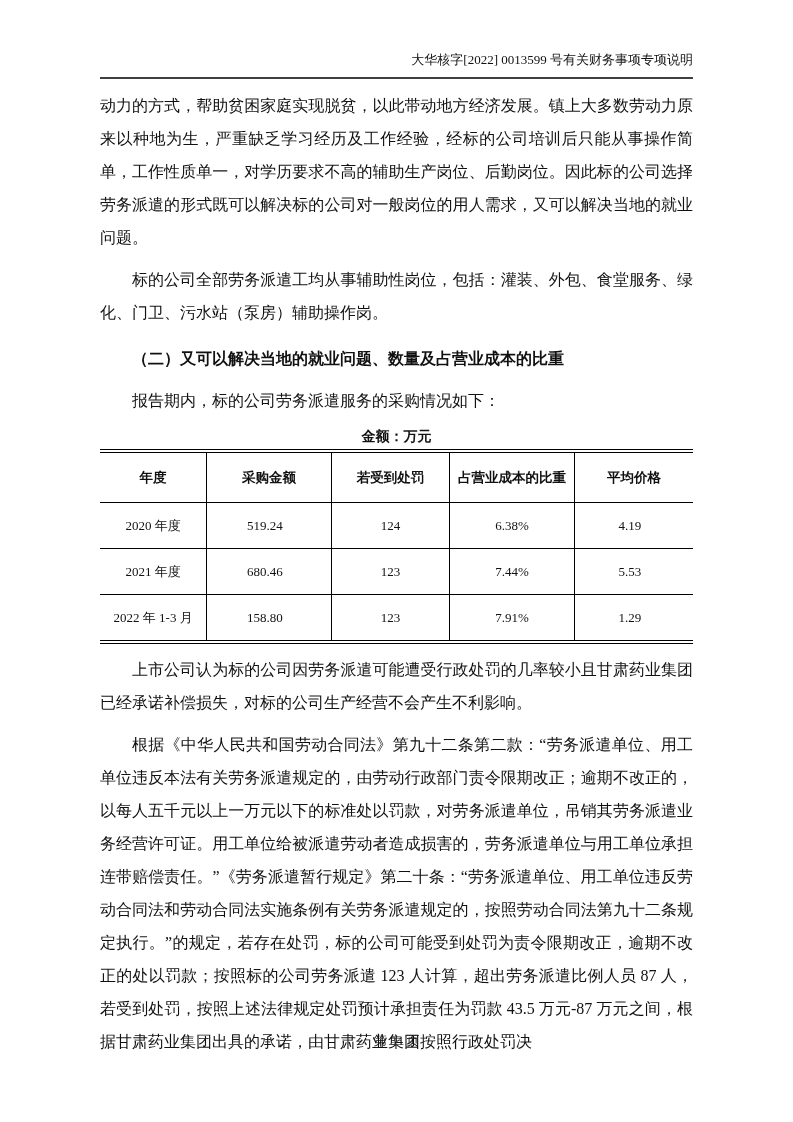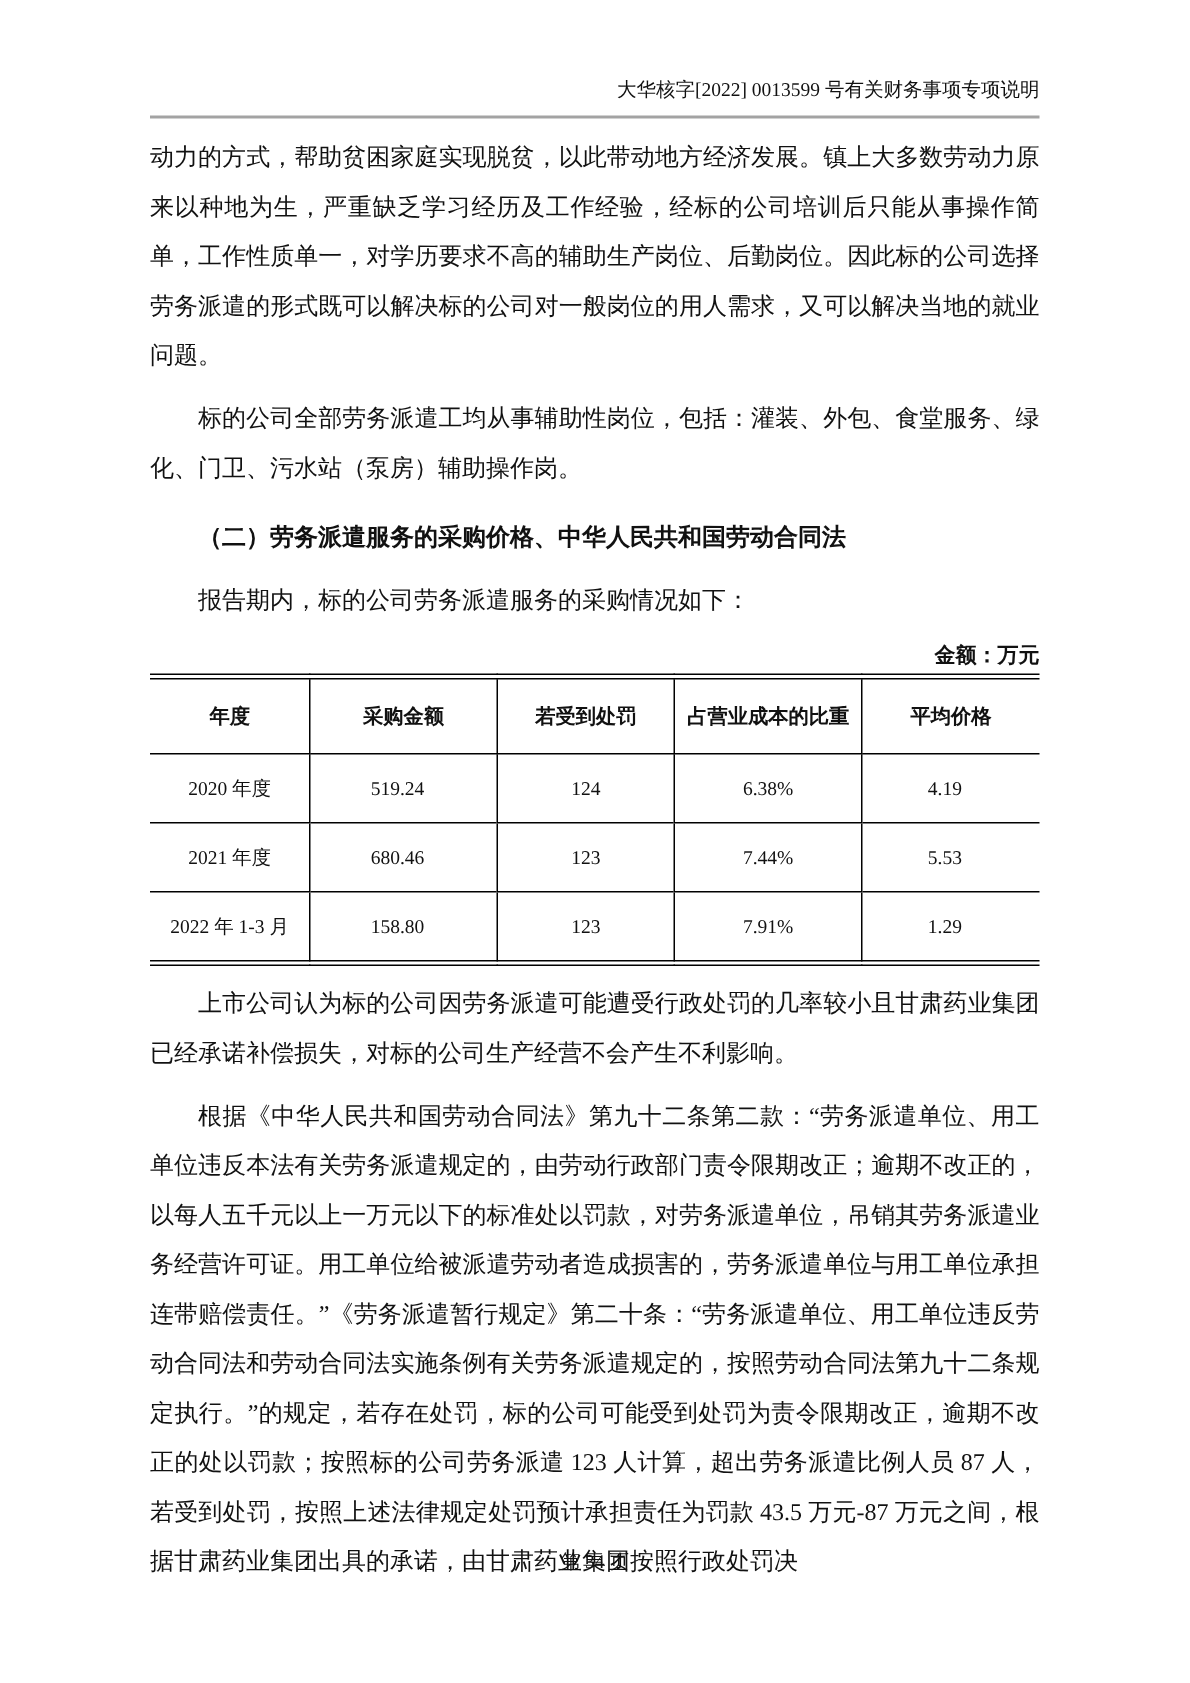--- a/index.html
+++ b/index.html
@@ -14,21 +14,21 @@
     box-sizing: border-box;
     padding: 50px 100px 0 100px;
     overflow: hidden;
   }
   
   .doc-header {
     text-align: right;
     font-size: 13px;
     line-height: 20px;
     padding-bottom: 7px;
-    border-bottom: 2px solid #a3a3a3;
+    border-bottom: 2px solid #404040;
     font-family: "Liberation Serif", "DejaVu Serif", serif;
   }
   
   .doc-body {
     margin-top: 10px;
     font-size: 16px;
     line-height: 33px;
     text-align: justify;
     text-justify: inter-character;
   }
@@ -39,21 +39,21 @@
     font-family: "Liberation Sans", "DejaVu Sans", sans-serif;
     font-weight: bold;
     font-size: 16px;
     line-height: 33px;
     text-indent: 2em;
     margin: 13px 0 5px 0;
     text-align: justify;
   }
   
   .amount-unit {
-    text-align: right;
+    text-align: center;
     font-family: "Liberation Sans", "DejaVu Sans", sans-serif;
     font-weight: bold;
     font-size: 14px;
     line-height: 20px;
     margin: 8px 0 3px 0;
   }
   table.proc-table {
     width: 100%;
     border-collapse: collapse;
     border-top: 4px double #000000;
@@ -101,21 +101,21 @@
   <div class="doc-header">
     <span>大华核字[2022] 0013599 号有关财务事项专项说明</span>
   </div>
 
   <div class="doc-body">
 
     <p class="continuation">动力的方式，帮助贫困家庭实现脱贫，以此带动地方经济发展。镇上大多数劳动力原来以种地为生，严重缺乏学习经历及工作经验，经标的公司培训后只能从事操作简单，工作性质单一，对学历要求不高的辅助生产岗位、后勤岗位。因此标的公司选择劳务派遣的形式既可以解决标的公司对一般岗位的用人需求，又可以解决当地的就业问题。</p>
 
     <p class="indent">标的公司全部劳务派遣工均从事辅助性岗位，包括：灌装、外包、食堂服务、绿化、门卫、污水站（泵房）辅助操作岗。</p>
 
-    <div class="sec-heading">（二）劳务派遣服务的采购价格、中华人民共和国劳动合同法</div>
+    <div class="sec-heading">（二）又可以解决当地的就业问题、数量及占营业成本的比重</div>
 
     <p class="indent">报告期内，标的公司劳务派遣服务的采购情况如下：</p>
 
     <div class="amount-unit">金额：万元</div>
 
     <table class="proc-table">
       <colgroup>
         <col style="width:18%">
           <col style="width:21%">
           <col style="width:20%">

